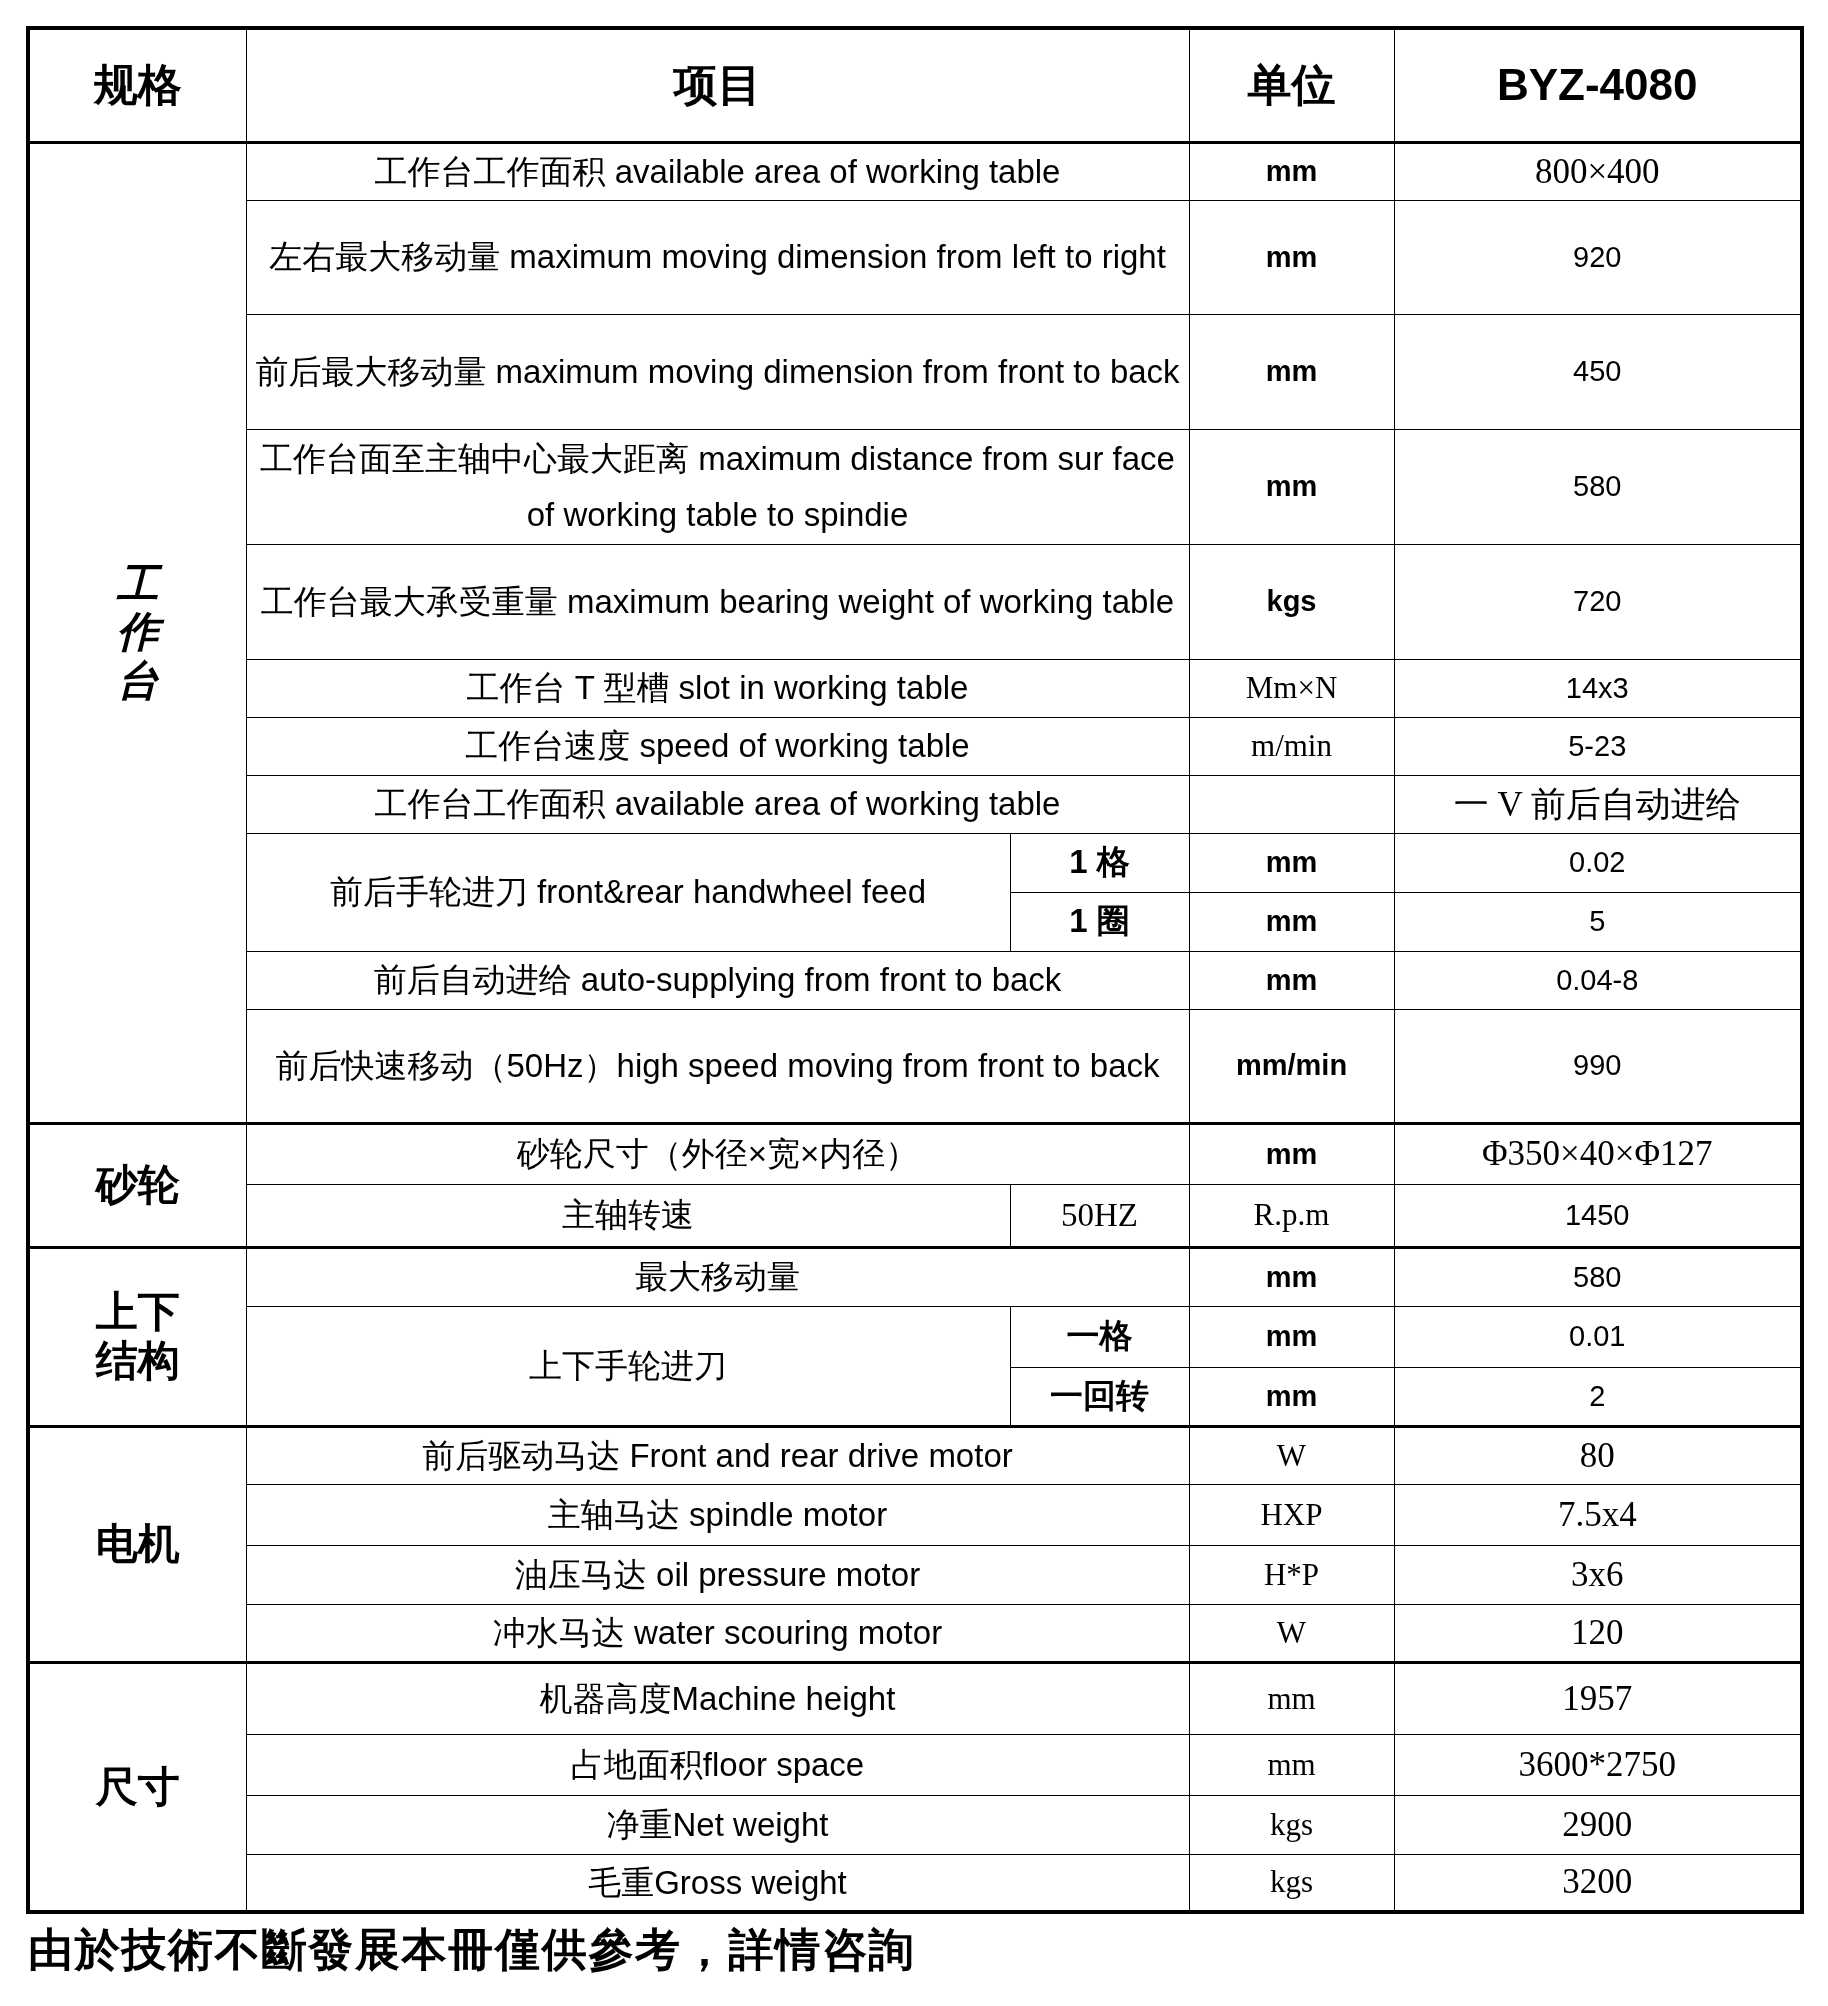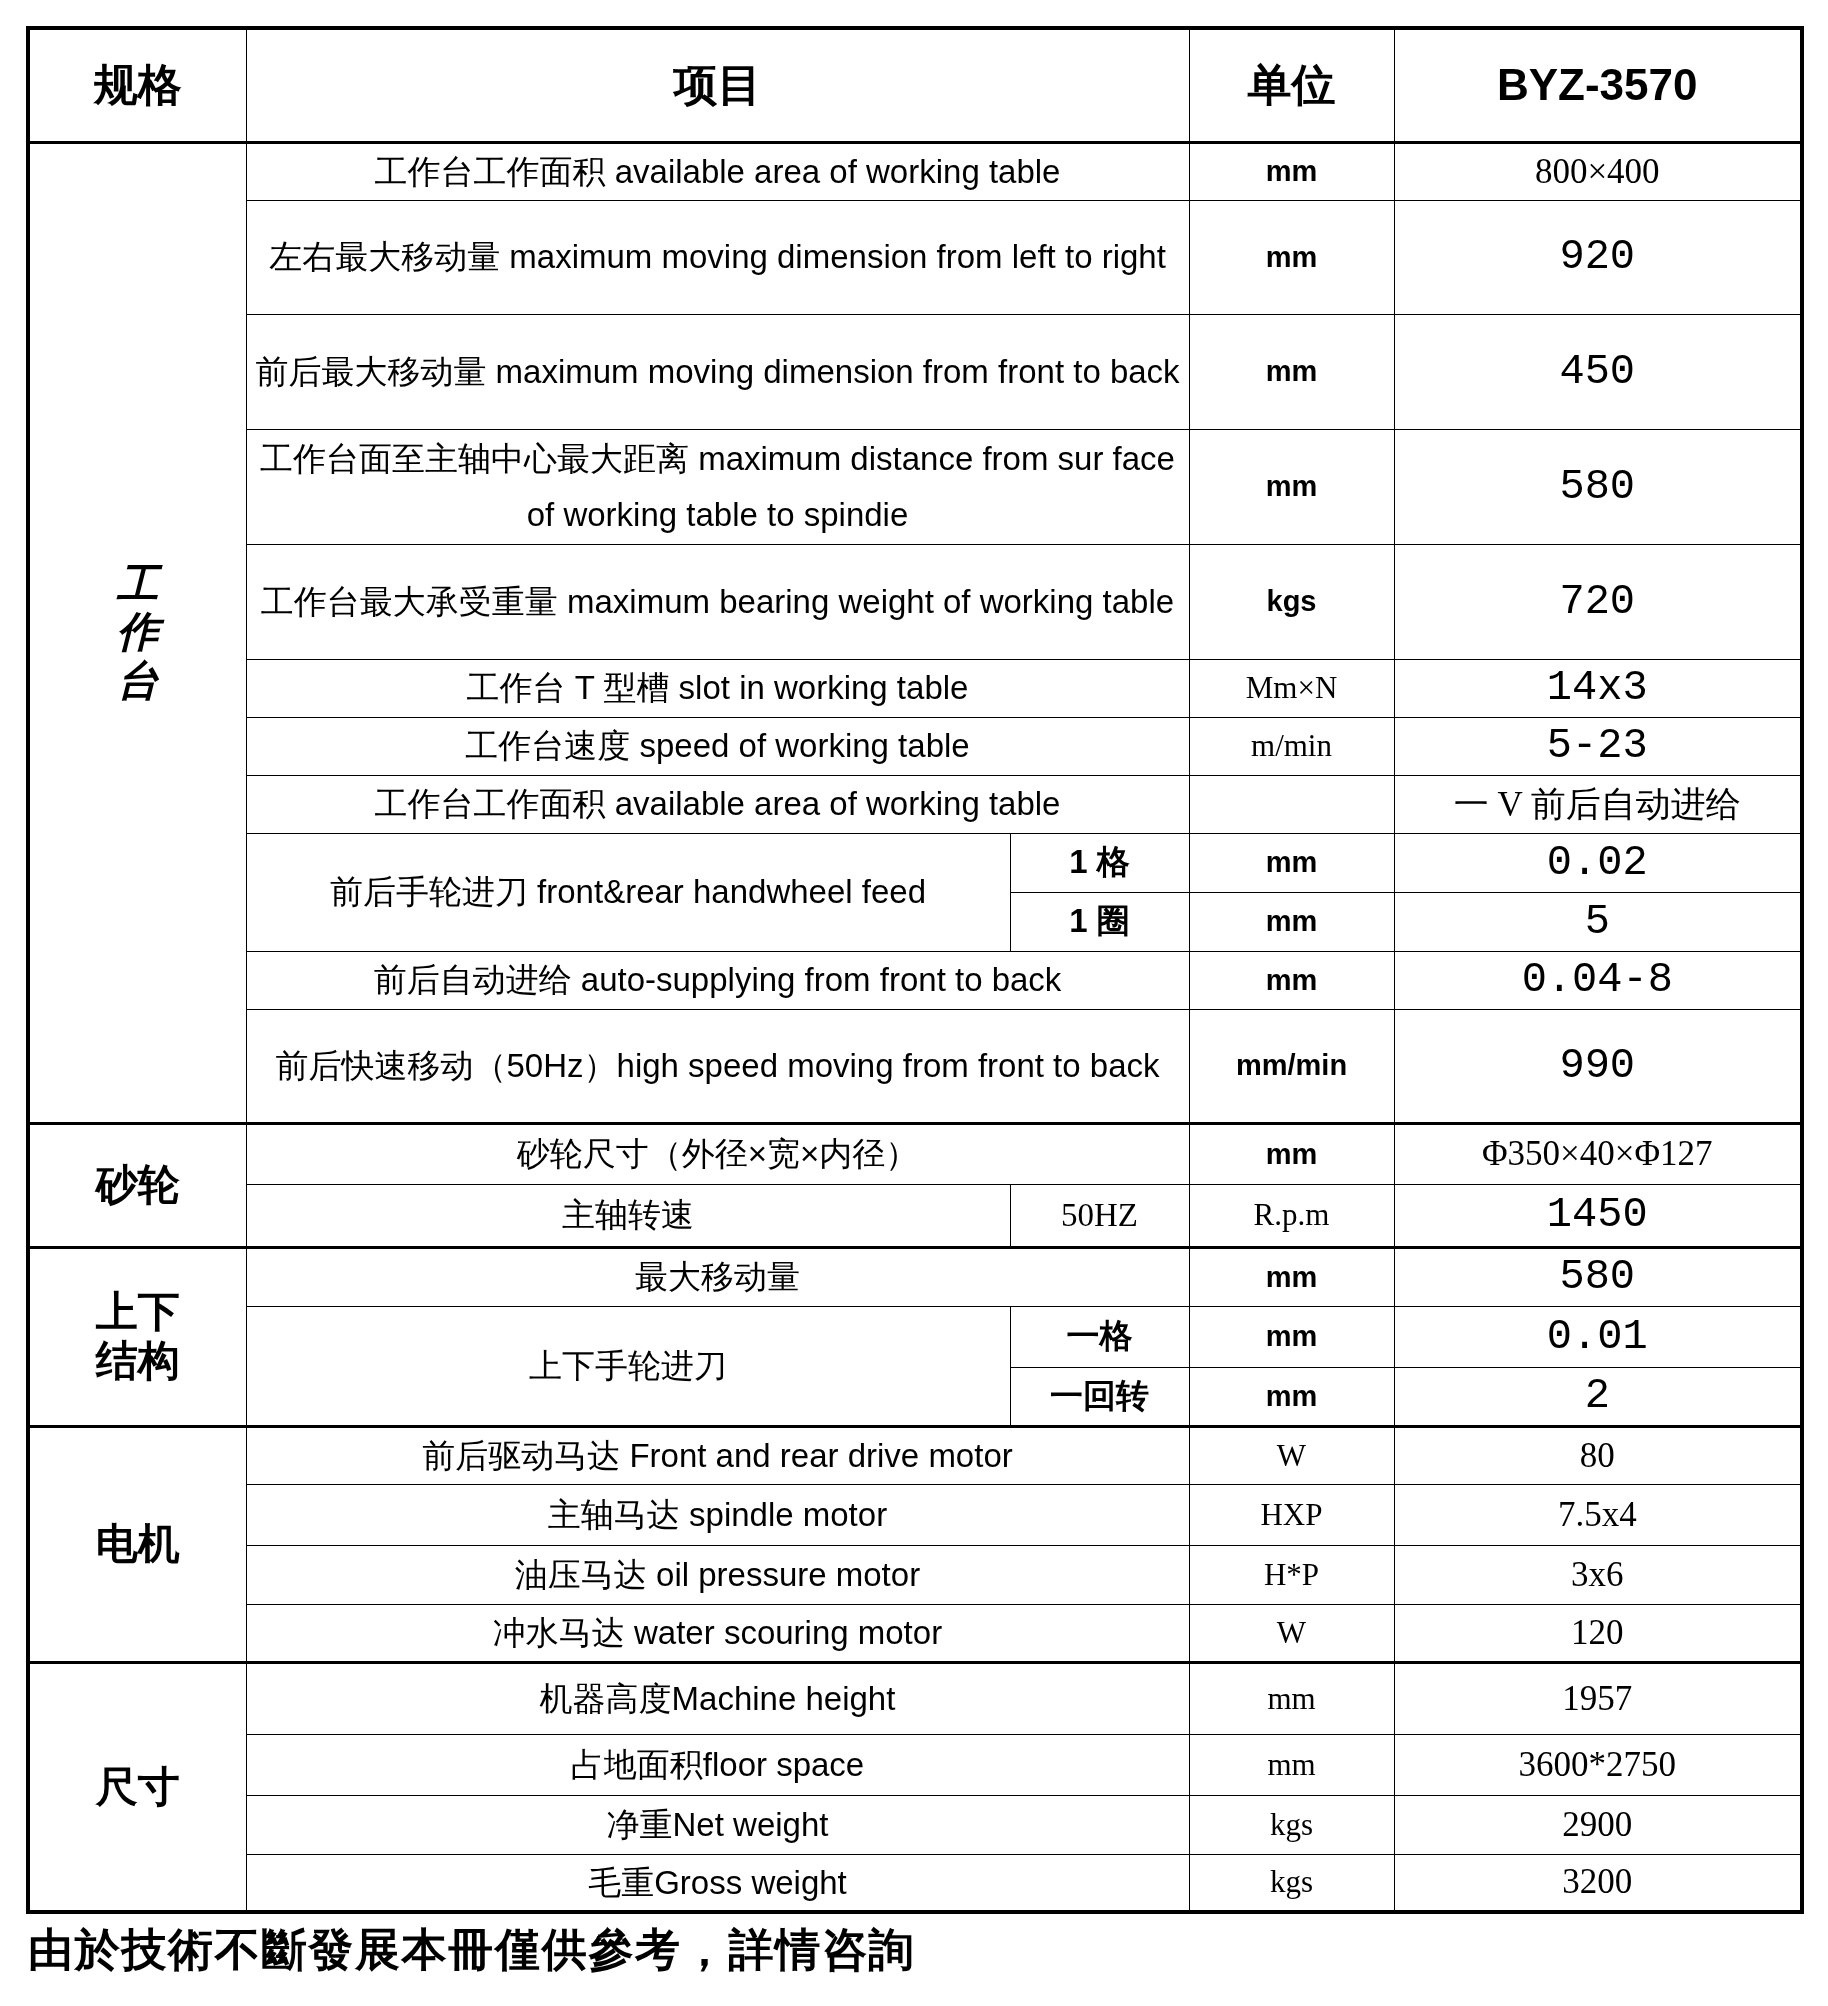--- a/index.html
+++ b/index.html
@@ -70,22 +70,22 @@
     font-weight:bold;
     font-size:29px;
   }
   td.unit-serif{
     font-family:"Liberation Serif", serif;
     font-size:31px;
   }
   td.vtop{vertical-align:top;padding-top:14px;}
   
   td.val-sans{
-    font-family:Liberation Mono, monospace;
-    font-size:42px;
+    font-family:Liberation Sans, sans-serif;
+    font-size:29px;
   }
   td.val-serif{
     font-family:"Liberation Serif", serif;
     font-size:35px;
   }
   .footer{
     position:absolute;
     left:28px;top:1920px;
     width:1773px;
     font-family:"Liberation Serif", serif;
@@ -106,21 +106,21 @@
     <col style="width:179px">
     <col style="width:205px">
     <col style="width:408px">
   </colgroup>
 
   <tbody>
         <tr class="hdr" style="height:114px">
     <td>规格</td>
     <td colspan="2">项目</td>
     <td>单位</td>
-    <td>BYZ-3570</td>
+    <td>BYZ-4080</td>
   </tr>
 
   <tr style="height:58px">
     <td class="group" rowspan="12"><span class="vstack">工作台</span></td>
     <td class="item" colspan="2">工作台工作面积 available area of working table</td>
     <td class="unit-sans">mm</td>
     <td class="val-serif">800×400</td>
   </tr>
   <tr style="height:114px">
     <td class="item" colspan="2">左右最大移动量 maximum moving dimension from left to right</td>

